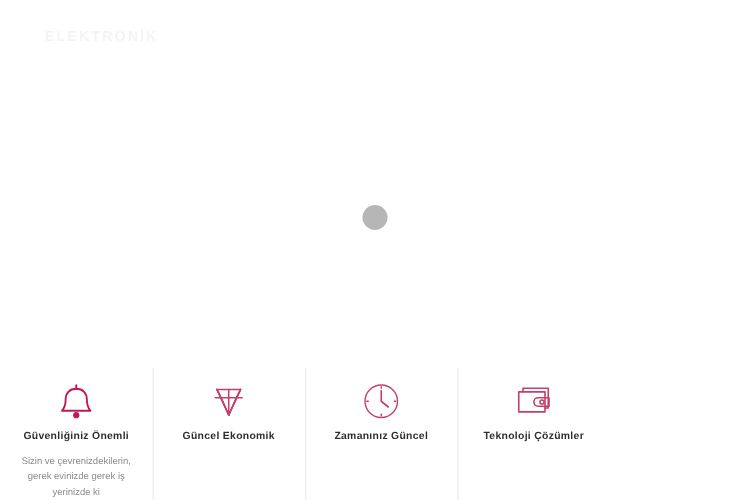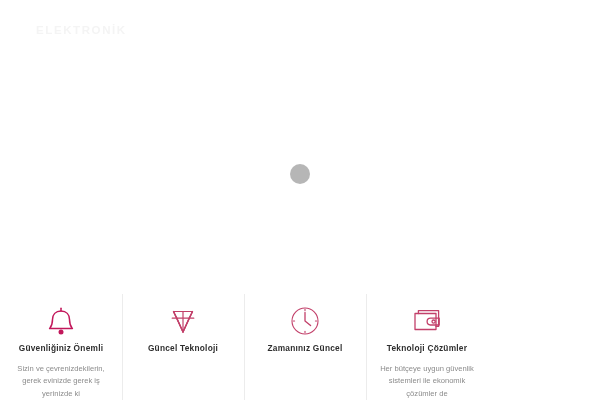--- a/index.html
+++ b/index.html
@@ -150,21 +150,21 @@
     <span class="feature-icon">
       <svg width="32" height="32" viewBox="0 0 32 32" fill="none" stroke="#c2406a" stroke-width="1.2" stroke-linecap="round" stroke-linejoin="round">
         <path d="M6.5 6.5 H25.5 L16 27 Z"></path>
         <path d="M6.5 6.5 L16 27 L25.5 6.5"></path>
         <path d="M16 6.5 V27"></path>
         <path d="M6.5 6.5 C6.5 6.5 10 13.2 10 13.2 L16 27"></path>
         <path d="M25.5 6.5 C25.5 6.5 22 13.2 22 13.2 L16 27"></path>
         <path d="M5.2 13.2 H26.8"></path>
       </svg>
     </span>
-    <div class="feature-title">Güncel Teknoloji</div>
+    <div class="feature-title">Güncel Ekonomik</div>
   </div>
 
   <div class="feature-card">
     <span class="feature-icon">
       <svg width="32" height="32" viewBox="0 0 32 32" fill="none" stroke="#c2406a" stroke-width="1.1" stroke-linecap="round" stroke-linejoin="round">
         <circle cx="16" cy="16" r="13"></circle>
         <path d="M16 7.5 V16 L21.6 20.6" stroke-width="1.3"></path>
         <path d="M16 4.4 V5.6"></path>
         <path d="M16 26.4 V27.6"></path>
         <path d="M4.4 16 H5.6"></path>
@@ -177,16 +177,15 @@
   <div class="feature-card">
     <span class="feature-icon">
       <svg width="34" height="30" viewBox="0 0 34 30" fill="none" stroke="#c2406a" stroke-width="1.3" stroke-linecap="round" stroke-linejoin="round">
         <path d="M5 7.5 H26 V23.5 H5 Z"></path>
         <path d="M8.4 7.5 V4.6 H28.6 V20.4 H26"></path>
         <path d="M20.5 12.2 H29.2 V19 H20.5 A3.4 3.4 0 0 1 20.5 12.2 Z"></path>
         <circle cx="23.6" cy="15.6" r="1.6"></circle>
       </svg>
     </span>
     <div class="feature-title">Teknoloji Çözümler</div>
-    <div class="feature-text">Her bütçeye uygun güvenlik sistemleri ile ekonomik çözümler de</div>
   </div>
 
 </section>
 
 </body></html>

